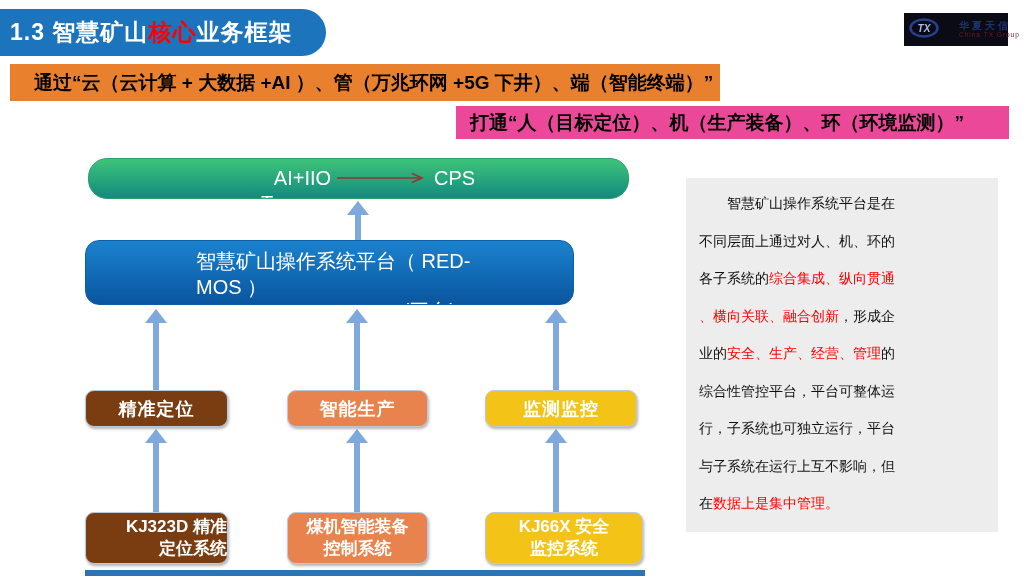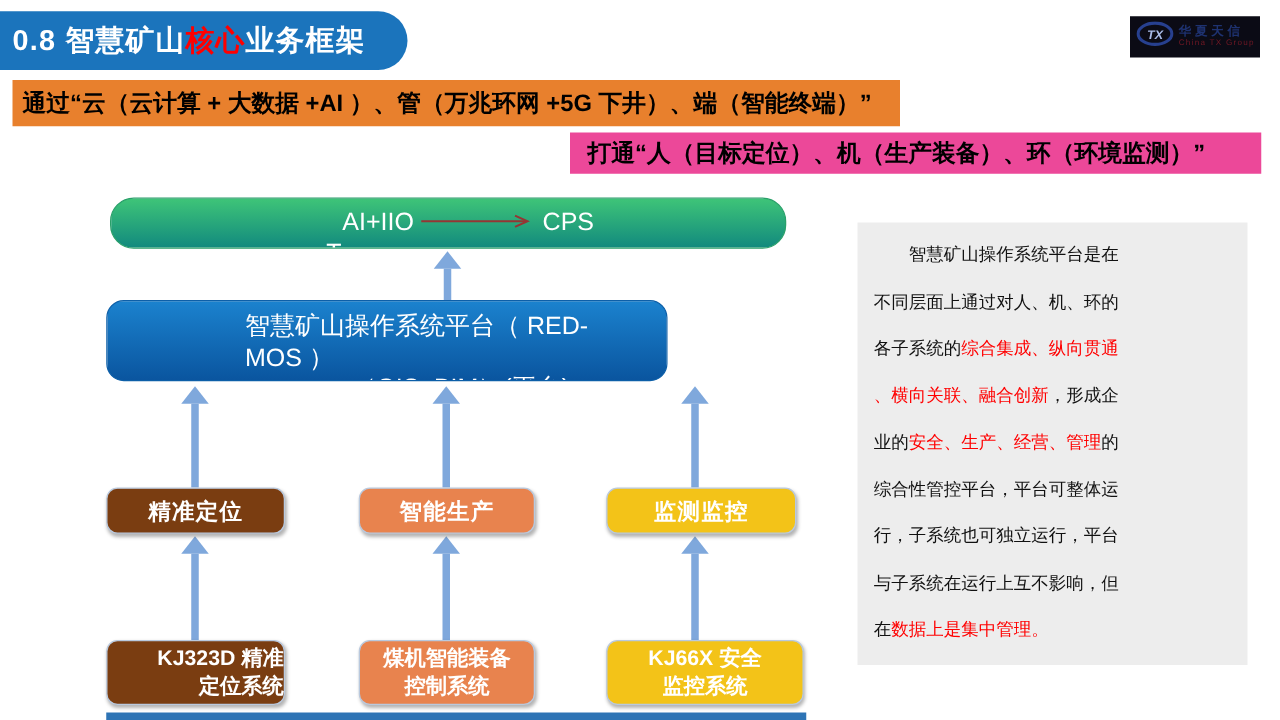--- a/index.html
+++ b/index.html
@@ -9,43 +9,43 @@
   .red { color:#ff0000; }
 
   
   .title-banner { position:absolute; left:0; top:9px; width:326px; height:47px;
     background:#1b74bc; border-radius:0 24px 24px 0; color:#fff;
     font-size:23px; font-weight:bold; display:flex; align-items:center;
     padding-left:10px; letter-spacing:1px; }
 
   
   .logo { position:absolute; right:16px; top:13px; width:104px; height:33px;
-    background:#0b0b15; display:flex; align-items:center; gap:4px;
+    background:#0b0b15; display:flex; align-items:center; gap:20px;
     padding:3px 5px; }
   .logo-texts { display:flex; flex-direction:column; line-height:1.1; }
   .logo-cn { color:#1e3270; font-size:10px; font-weight:bold; letter-spacing:3px; white-space:nowrap; }
   .logo-en { color:#701824; font-size:6.5px; letter-spacing:1px; white-space:nowrap; }
 
   
   .banner { position:absolute; color:#000; font-weight:bold; font-size:19px;
     display:flex; align-items:center; white-space:nowrap; }
-  .banner-orange { left:10px; top:64px; width:710px; height:37px; background:#e8802d; padding-left:8px; }
+  .banner-orange { left:10px; top:64px; width:710px; height:37px; background:#e8802d; padding-left:24px; }
   .banner-cyan  { left:456px; top:106px; width:553px; height:33px; background:#ec4899; padding-left:14px; }
 
   
   .green-box { position:absolute; left:88px; top:158px; width:541px; height:41px;
     border-radius:19px; background:linear-gradient(#3ec478,#128a7e);
     border:1px solid #2aa06a; color:#fff; font-size:20px; overflow:hidden; }
   .gb-line1 { position:absolute; left:0; right:0; top:8px; display:flex;
     justify-content:center; align-items:center;padding-left:32px; }
   .gb-line2 { position:absolute; left:172px; top:33px; }
   .arrow-red-svg { margin:0 4px; }
 
   
-  .blue-box { position:absolute; left:85px; top:240px; width:449px; height:65px;
+  .blue-box { position:absolute; left:85px; top:240px; width:489px; height:65px;
     border-radius:14px; background:linear-gradient(#1b82ce,#0a559f);
     border:1px solid #0d5fa8; color:#fff; font-size:20px; line-height:26px;
     overflow:hidden; padding:7px 0 0 110px; }
   .bb-clipped { position:absolute; left:195px; top:57px; white-space:nowrap; }
 
   
   .tier-box { position:absolute; color:#fff; font-weight:bold; text-align:center;
     border-radius:9px; border:1px solid #b9c9de; box-shadow:1px 2px 3px rgba(0,0,0,.3);
     display:flex; flex-direction:column; align-items:center; justify-content:center; }
   .tier-mid { top:390px; height:37px; font-size:18px; letter-spacing:1px; }
@@ -66,21 +66,21 @@
   .pline { height:37.5px; line-height:37.5px; white-space:nowrap; }
 
   .bottom-strip { position:absolute; left:85px; top:570px; width:560px; height:6px; background:#2e74b5; }
 </style>
 </head>
 <body>
 
 <div class="slide">
 
   <div class="title-banner">
-      <span>0.8 智慧矿山</span>
+      <span>1.3 智慧矿山</span>
       <span class="red">核心</span>
       <span>业务框架</span>
     </div>
 
   <div class="logo">
     <span>
       <svg width="30" height="20" viewBox="0 0 30 20">
         <ellipse cx="15" cy="10" rx="13.5" ry="8.5" fill="none" stroke="#27408f" stroke-width="2.5"></ellipse>
         <text x="15" y="14" text-anchor="middle" font-size="10" font-style="italic" font-weight="bold" fill="#a9bce8">TX</text>
       </svg>

